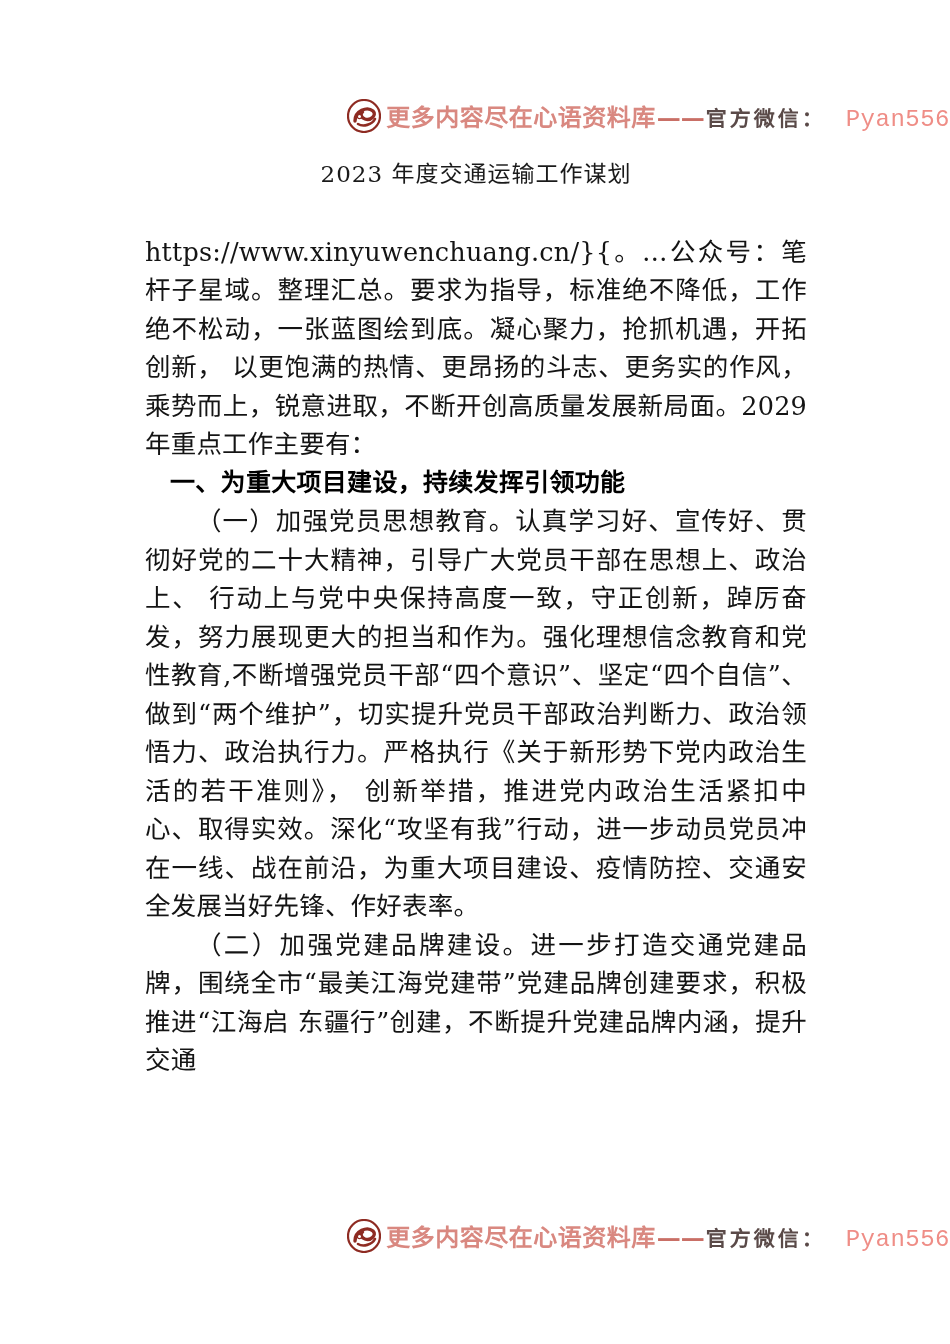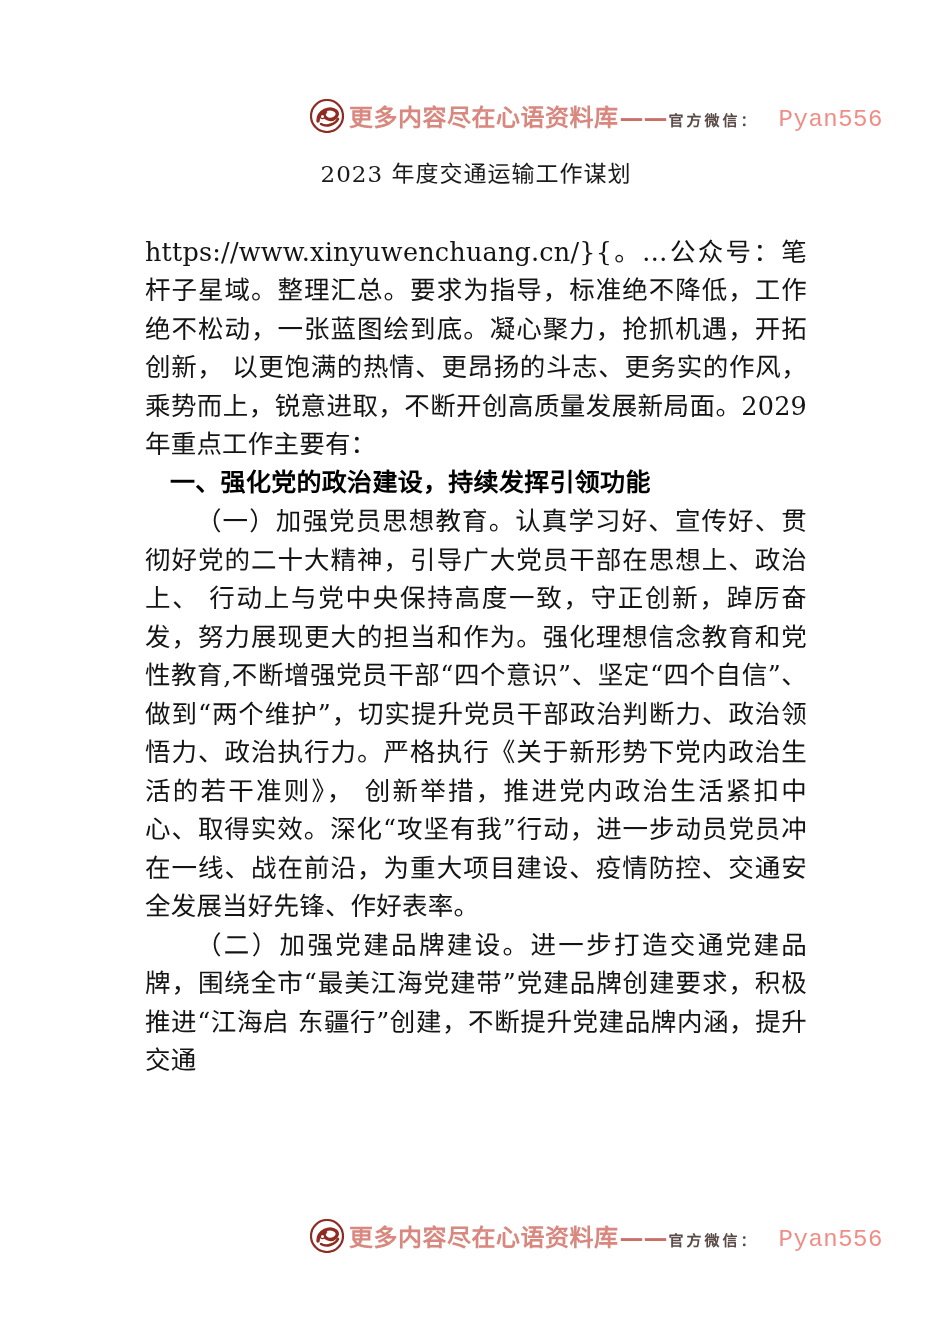--- a/index.html
+++ b/index.html
@@ -25,21 +25,21 @@
   }
 
   
   .watermark {
     position: absolute;
     left: 0;
     width: 950px;
     height: 46px;
     display: flex;
     align-items: center;
-    justify-content: center;
+    justify-content: flex-end;
     padding-left: 243px;
     box-sizing: border-box;
     user-select: none;
   }
   .watermark.top    { top: 92px; }
   .watermark.bottom { top: 1212px; }
 
   .wm-logo {
     width: 34px;
     height: 34px;
@@ -65,21 +65,21 @@
   .wm-dash {
     font-family: "DejaVu Serif", "Liberation Serif", serif;
     font-weight: 700;
     font-size: 24px;
     color: #c96f66;
     margin: 0 1px;
   }
   .wm-official {
     font-family: "DejaVu Serif", "Liberation Serif", serif;
     font-weight: 700;
-    font-size: 15px;
+    font-size: 21px;
     letter-spacing: 3px;
     color: #5a4a48;
   }
   .wm-handle {
     font-family: Liberation Mono, monospace;
     font-weight: 400;
     font-size: 24px;
     letter-spacing: 0.5px;
     color: #ef8d86;
     margin-left: 20px;
@@ -152,21 +152,21 @@
     </span>
   </div>
 
   <div class="doc">
 
     <h1 class="doc-title">2023 年度交通运输工作谋划</h1>
 
 
     <p class="para no-indent url">https://www.xinyuwenchuang.cn/}{。…公众号：笔杆子星域。整理汇总。要求为指导，标准绝不降低，工作绝不松动，一张蓝图绘到底。凝心聚力，抢抓机遇，开拓创新， 以更饱满的热情、更昂扬的斗志、更务实的作风，乘势而上，锐意进取，不断开创高质量发展新局面。2029 年重点工作主要有：</p>
 
-    <p class="heading">一、强化党的政治建设，持续发挥引领功能</p>
+    <p class="heading">一、为重大项目建设，持续发挥引领功能</p>
 
     <p class="para">（一）加强党员思想教育。认真学习好、宣传好、贯彻好党的二十大精神，引导广大党员干部在思想上、政治上、 行动上与党中央保持高度一致，守正创新，踔厉奋发，努力展现更大的担当和作为。强化理想信念教育和党性教育,不断增强党员干部“四个意识”、坚定“四个自信”、做到“两个维护”，切实提升党员干部政治判断力、政治领悟力、政治执行力。严格执行《关于新形势下党内政治生活的若干准则》， 创新举措，推进党内政治生活紧扣中心、取得实效。深化“攻坚有我”行动，进一步动员党员冲在一线、战在前沿，为重大项目建设、疫情防控、交通安全发展当好先锋、作好表率。</p>
 
     <p class="para">（二）加强党建品牌建设。进一步打造交通党建品牌，围绕全市“最美江海党建带”党建品牌创建要求，积极推进“江海启 东疆行”创建，不断提升党建品牌内涵，提升交通</p>
 
   </div>
 
   <div class="watermark bottom">
     <span class="wm-logo">
       <svg viewBox="0 0 34 34" width="34" height="34" aria-hidden="true">

